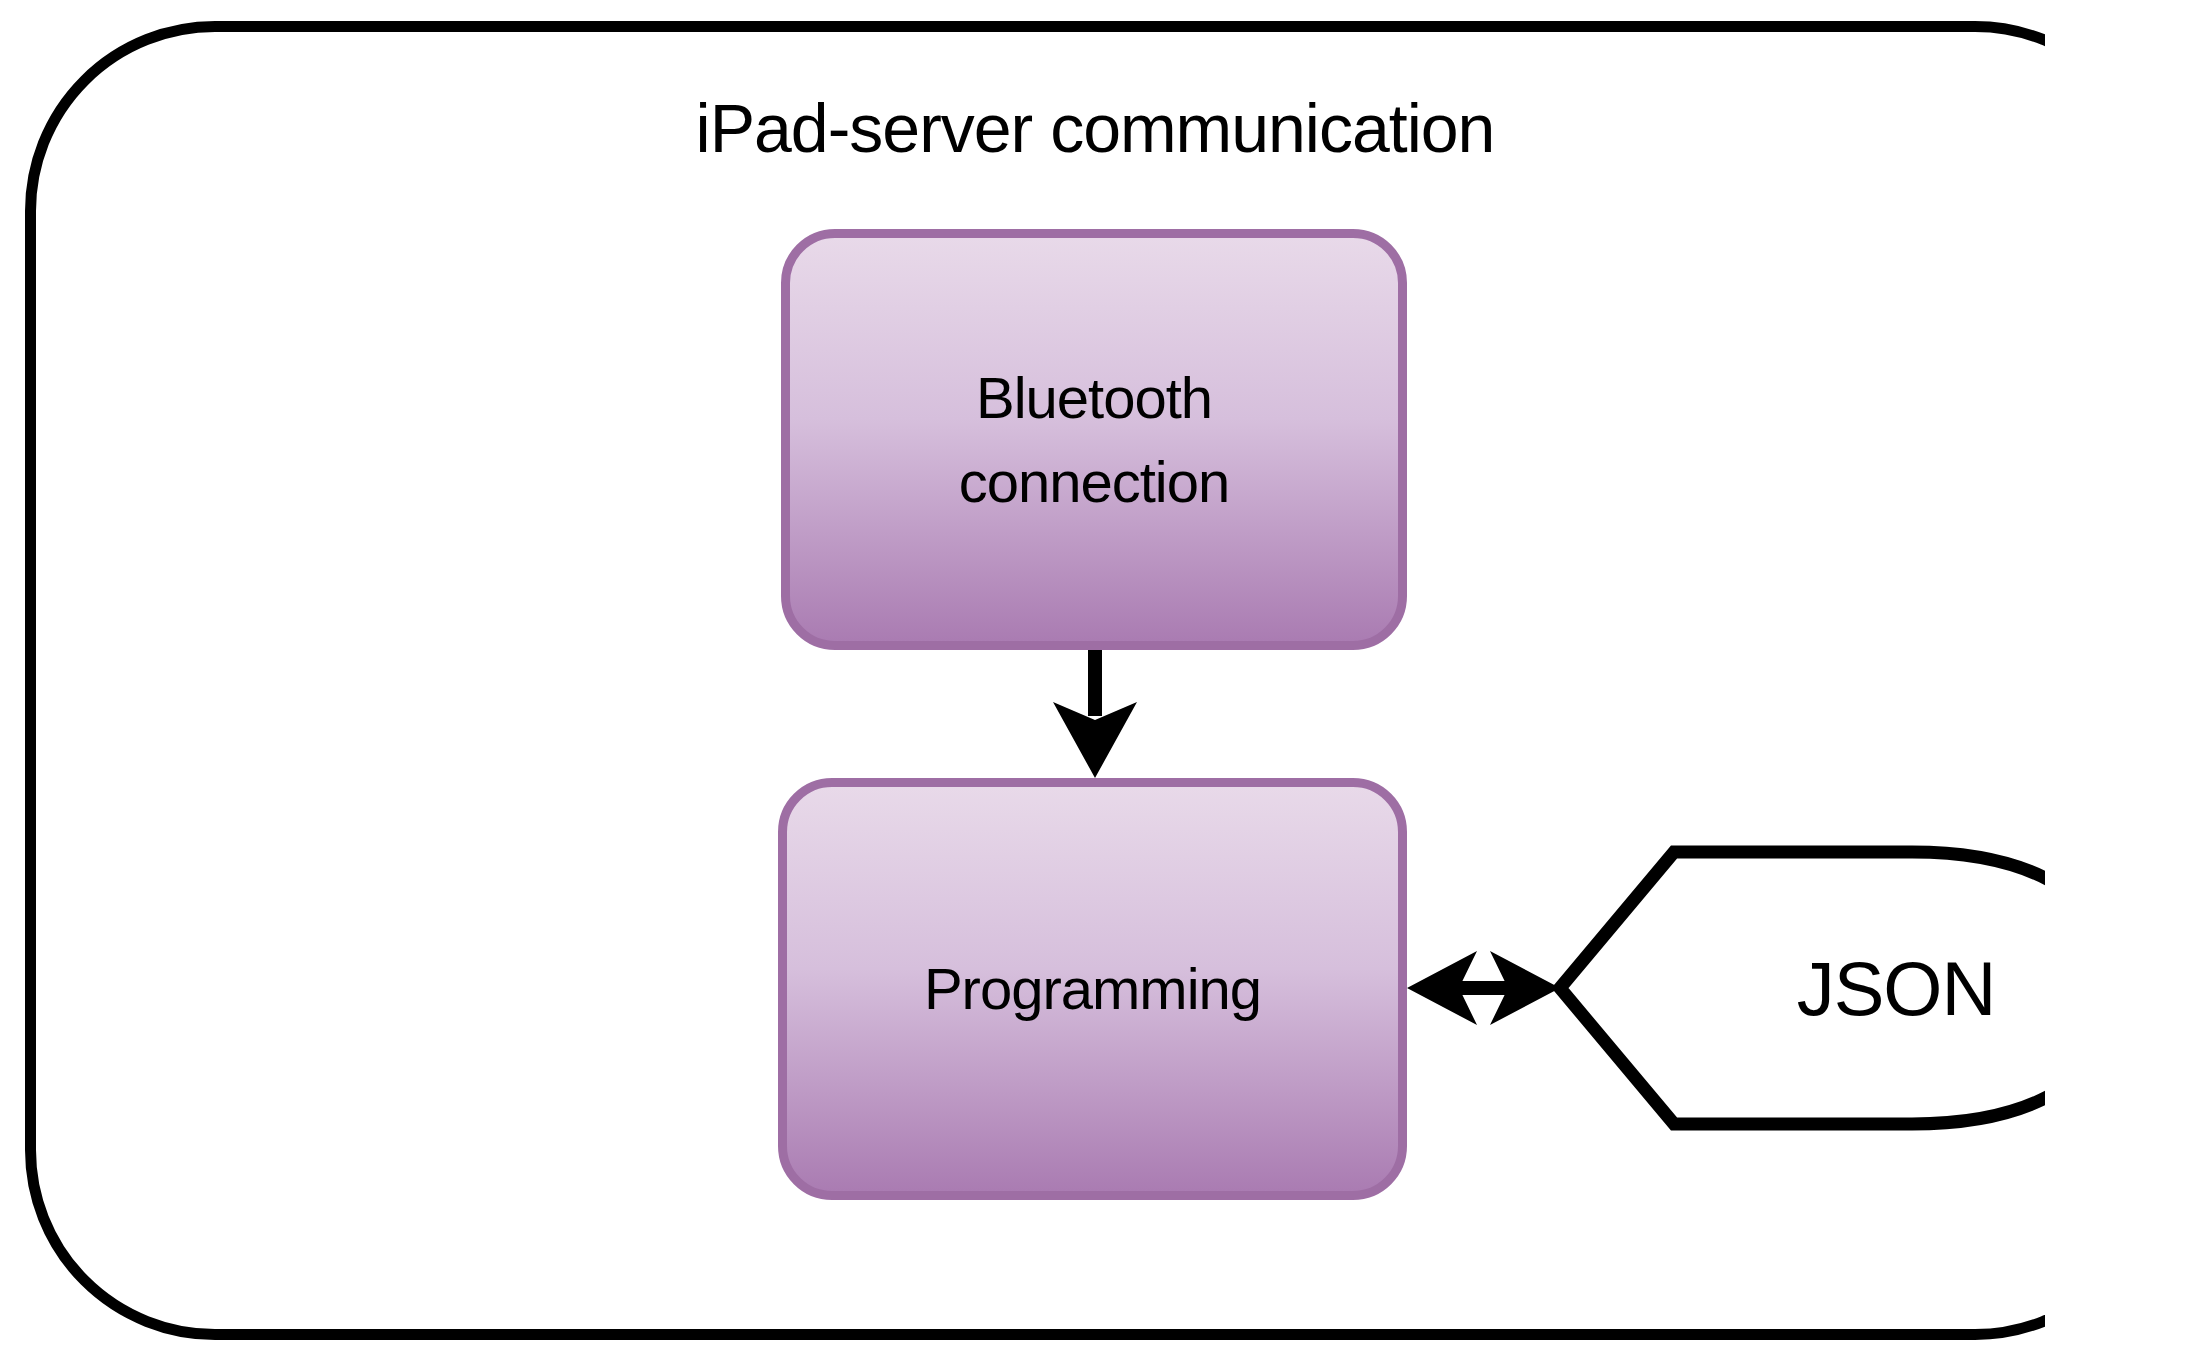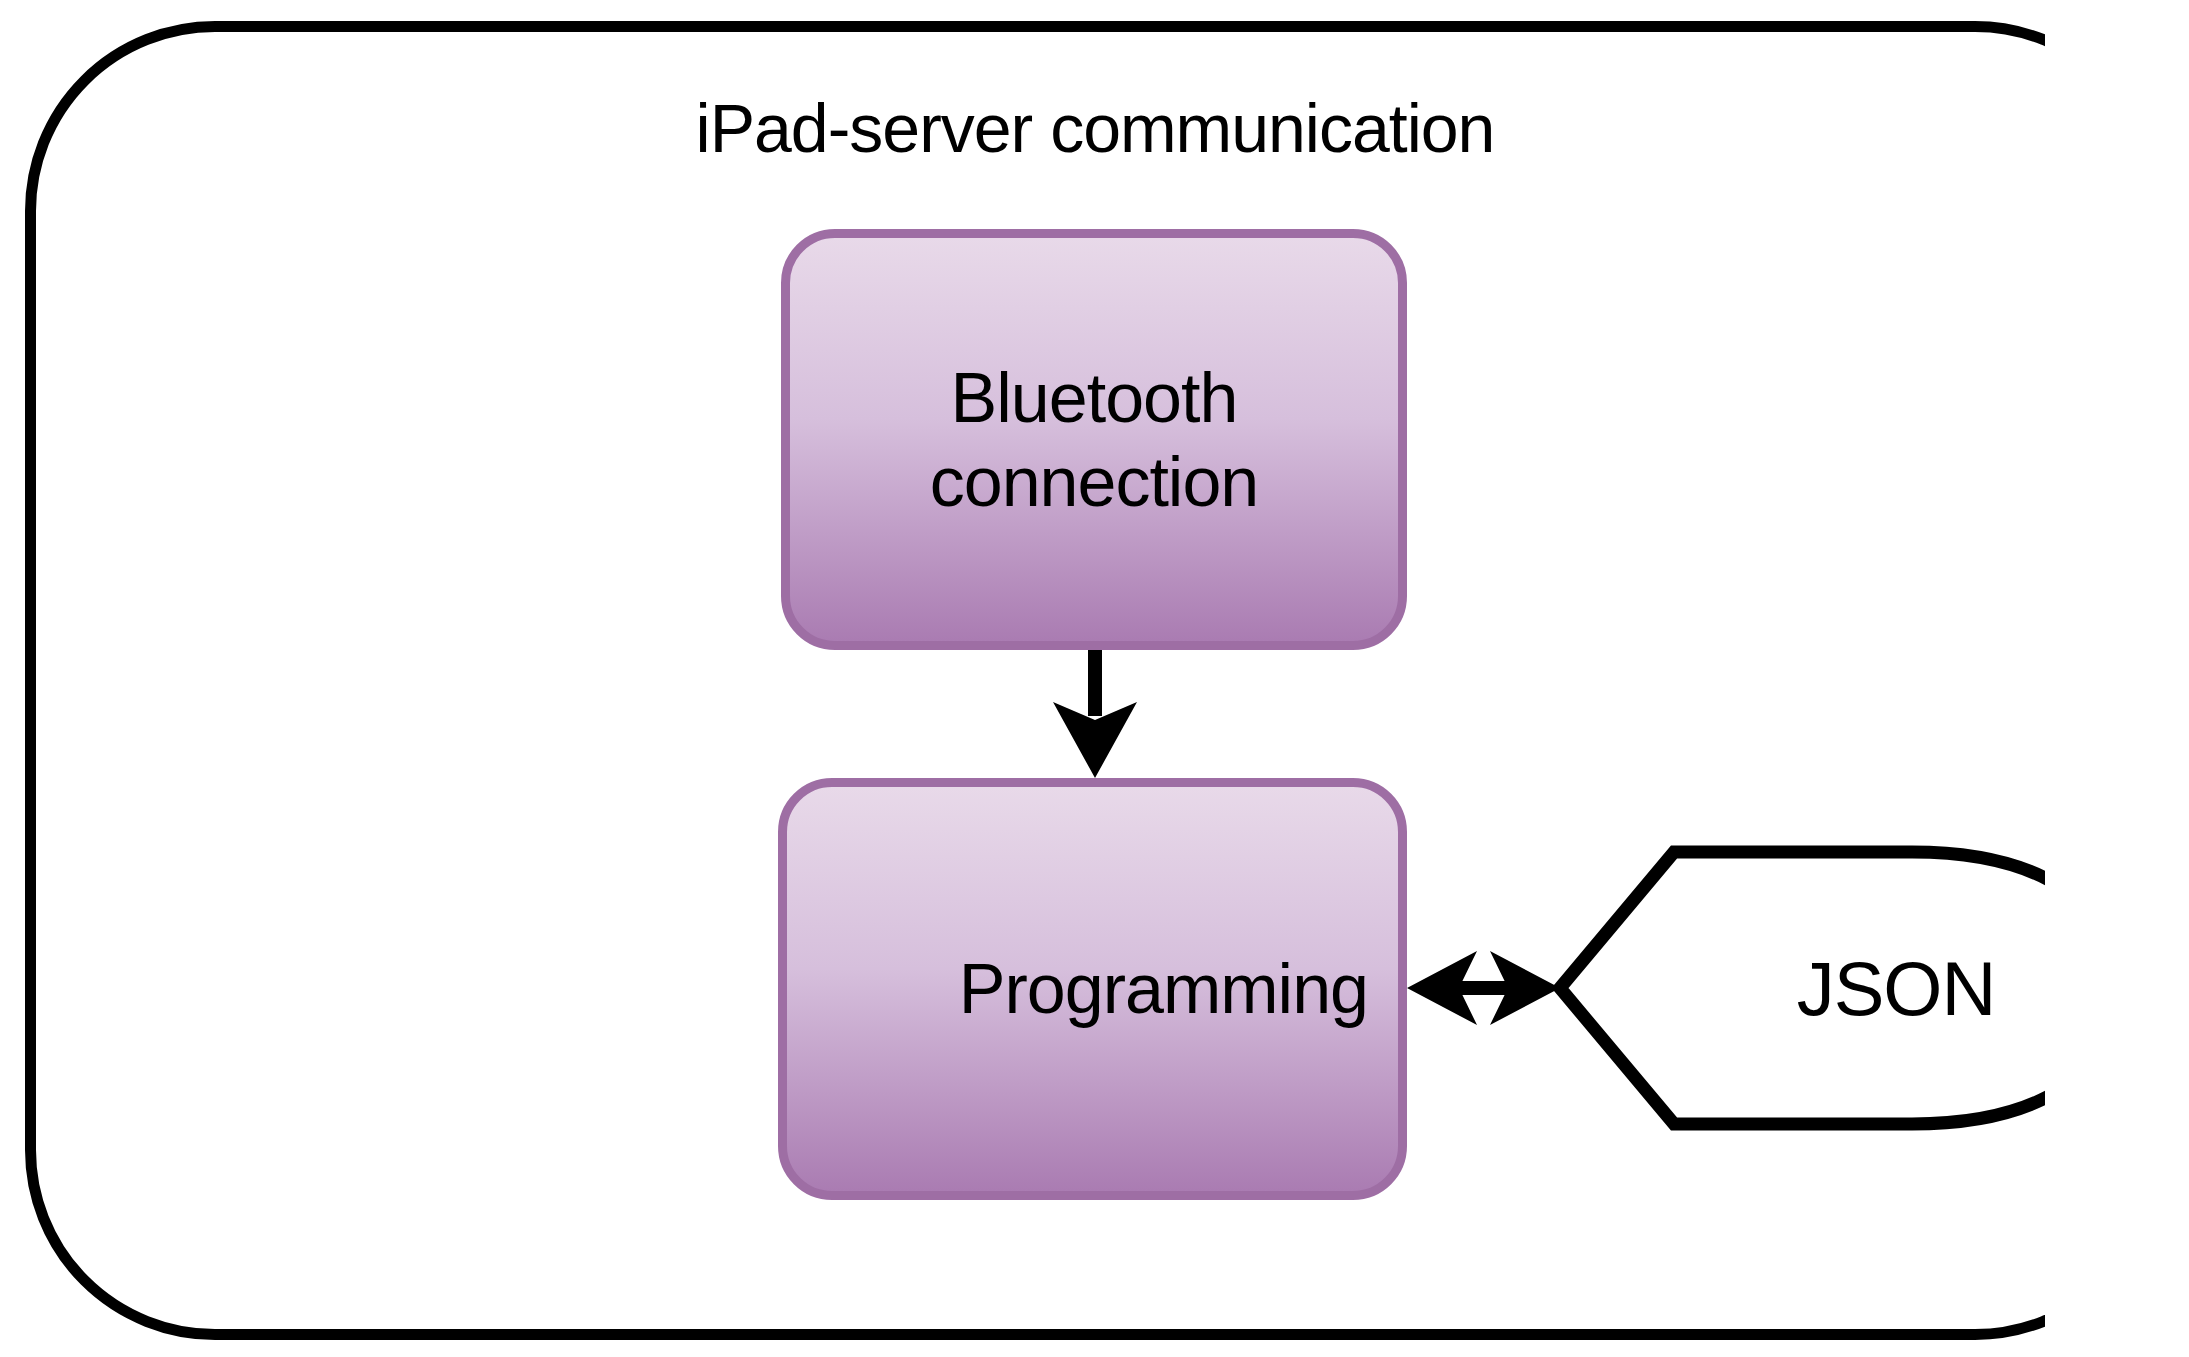--- a/index.html
+++ b/index.html
@@ -43,23 +43,23 @@
     white-space:nowrap;
   }
   .process-node{
     position:absolute;
     box-sizing:border-box;
     border:9px solid var(--node-border);
     border-radius:54px;
     background:linear-gradient(180deg,var(--node-fill-top) 0%,var(--node-fill-mid) 45%,var(--node-fill-bottom) 100%);
     display:flex;
     align-items:center;
-    justify-content:flex-end;
+    justify-content:center;
     text-align:center;
-    font-size:70px;
+    font-size:58px;
     line-height:84px;
     letter-spacing:-1px;
     color:var(--node-text);
   }
   .node-bluetooth{
     left:781px;top:229px;
     width:626px;height:421px;
     padding:0 55px;
   }
   .node-programming{

